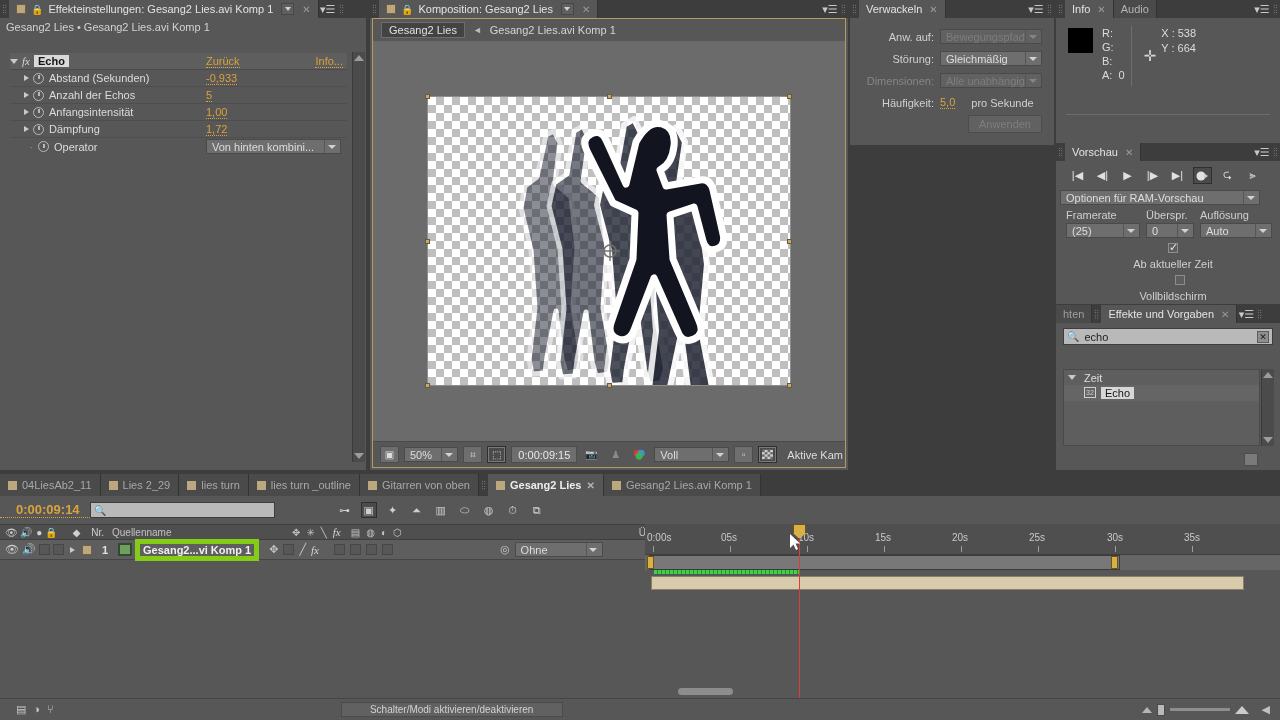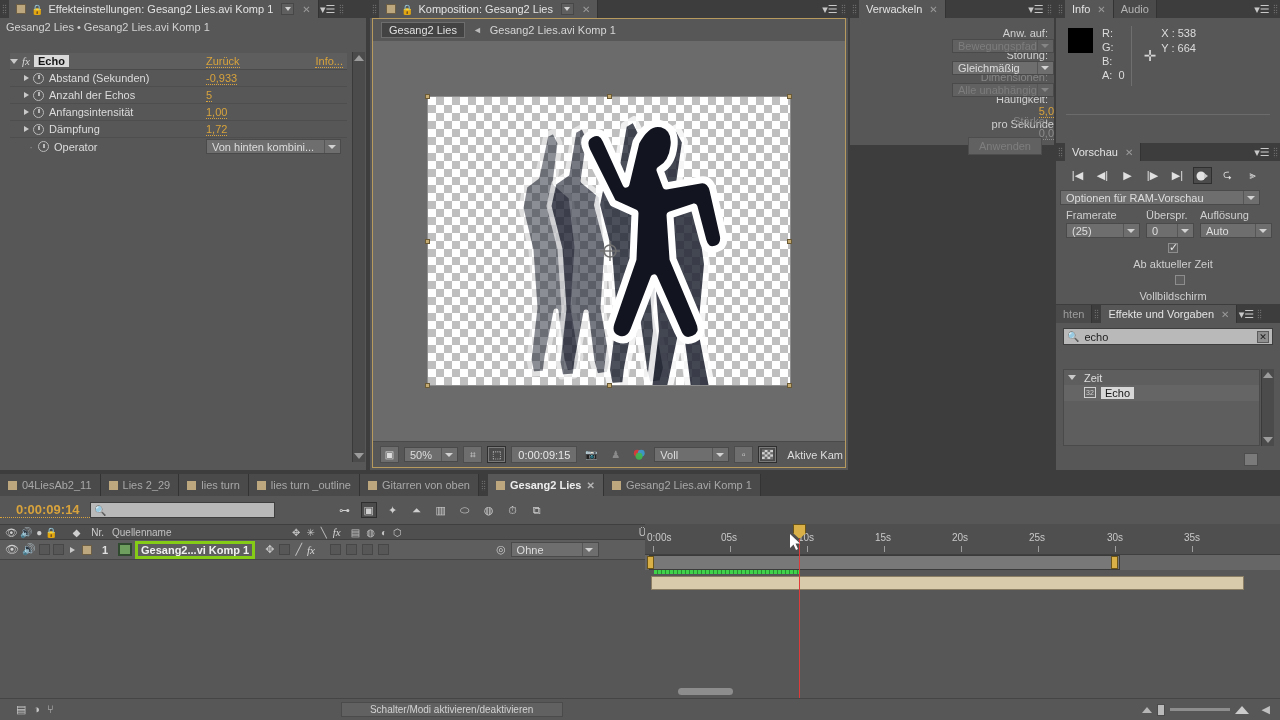--- a/index.html
+++ b/index.html
@@ -97,21 +97,21 @@
      background:#575757; display:flex; align-items:center; gap:5px; padding-left:7px;
      border-top:1px solid #4a4a4a; overflow:hidden;}
   .tbtn{ height:17px; min-width:19px; background:#6e6e6e; border:1px solid #4d4d4d;
      display:flex;align-items:center;justify-content:center; color:#ddd; font-size:10px; padding:0 3px;}
   .tbtn.on{ background:#4a4a4a; border-color:#2f2f2f; box-shadow:inset 0 0 0 1px #7a7a7a;}
   .tc-box{ height:17px; background:#6e6e6e;border:1px solid #4d4d4d; display:flex;align-items:center;
      padding:0 6px; color:#e8e8e8; font-size:11px;}
 
   
   #wigglerPanel{ left:850px; top:0; width:204px; height:145px;}
-  .wig-row{ display:flex; align-items:flex-end; height:19px; margin-bottom:3px;flex-direction:column;}
+  .wig-row{ display:flex; align-items:center; height:19px; margin-bottom:3px;}
   .wig-lbl{ width:90px; text-align:right; padding-right:6px; color:#d0d0d0;}
   .wig-lbl.dim{ color:#868686;}
   .btn{ background:#6e6e6e;border:1px solid #4d4d4d; color:#ddd; padding:2px 10px; font-size:11px;}
   .btn.disabled{ color:#7e7e7e; background:#616161;}
 
   
   #infoPanel{ left:1056px; top:0; width:224px; height:143px;}
   .info-body{ display:flex; padding:8px 0 0 12px; }
   .info-sw{ width:25px;height:25px;background:#000; margin-right:9px; margin-top:2px;}
   .info-ch{ line-height:14px; color:#dcdcdc; font-size:11px;}
@@ -163,21 +163,21 @@
   .tl-icons{ display:flex; align-items:center; gap:8px; margin-left:62px;}
   .ticon{ width:16px;height:16px; display:flex;align-items:center;justify-content:center;
      color:#cfcfcf; font-size:11px;}
   .ticon.box{ background:#4b4b4b; border:1px solid #2e2e2e;}
   .tl-colhead{ height:16px; background:#4f4f4f; display:flex; align-items:center;
      border-top:1px solid #3f3f3f; border-bottom:1px solid #3f3f3f; color:#c2c2c2; font-size:10px;}
   .tl-row{ height:20px; display:flex; align-items:center; background:#5e5e5e;
      border-bottom:1px solid #454545; font-size:11px;}
   .eyecol{ width:72px; display:flex; align-items:center; gap:3px; padding-left:5px; color:#cfcfcf;}
   .tiny-box{ width:11px;height:11px;background:#575757; border:1px solid #474747;}
-  .layername{ border:3px solid #84cc16; padding:0 3px; color:#f0f0f0; font-weight:bold; background:#5e5e5e;}
+  .layername{ border:5px solid #84cc16; padding:0 3px; color:#f0f0f0; font-weight:bold; background:#5e5e5e;}
   .grid-area{ position:absolute; left:645px; right:0; top:0; bottom:0;}
   .ruler{ position:absolute; left:0; right:0; top:0; height:30px; background:#4f4f4f;}
   .ruler .tk{ position:absolute; top:8px; color:#c9c9c9; font-size:10px;}
   .ruler .tkline{ position:absolute; top:22px; width:1px; height:6px; background:#9e9e9e;}
   .workbar{ position:absolute; left:0; right:0; top:30px; height:16px; background:#666; border-top:1px solid #3f3f3f;}
   .wa-fill{ position:absolute; top:0; bottom:0; background:#787878; border:1px solid #3b3b3b;}
   .wa-handle{ position:absolute; top:1px; width:7px; height:13px; background:#d8b047; border:1px solid #6b5418;}
   .renderbar{ position:absolute; top:46px; height:4px; background:
      repeating-linear-gradient(to right,#3fd24a 0 3px, #2a8f33 3px 4px);}
   .trackrow{ position:absolute; left:0; right:0; top:52px; height:16px;}
@@ -437,24 +437,20 @@
           <span class="arrowbox">
               <span class="arrow"></span>
             </span>
         </span>
       </div>
       <div class="wig-row">
         <span class="wig-lbl">Häufigkeit:</span>
         <span class="val">5,0</span>
         <span style="margin-left:16px;color:#d0d0d0;">pro Sekunde</span>
       </div>
-      <div class="wig-row">
-        <span class="wig-lbl dim">Stärke:</span>
-        <span class="val dim">0,0</span>
-      </div>
       <div style="display:flex;justify-content:flex-end;padding-right:12px;margin-top:2px;">
         <span class="btn disabled">Anwenden</span>
       </div>
     </div>
   </div>
 
   <div class="panel" id="infoPanel">
     <div class="tabbar">
       <div class="gripdots">
           <i></i>

